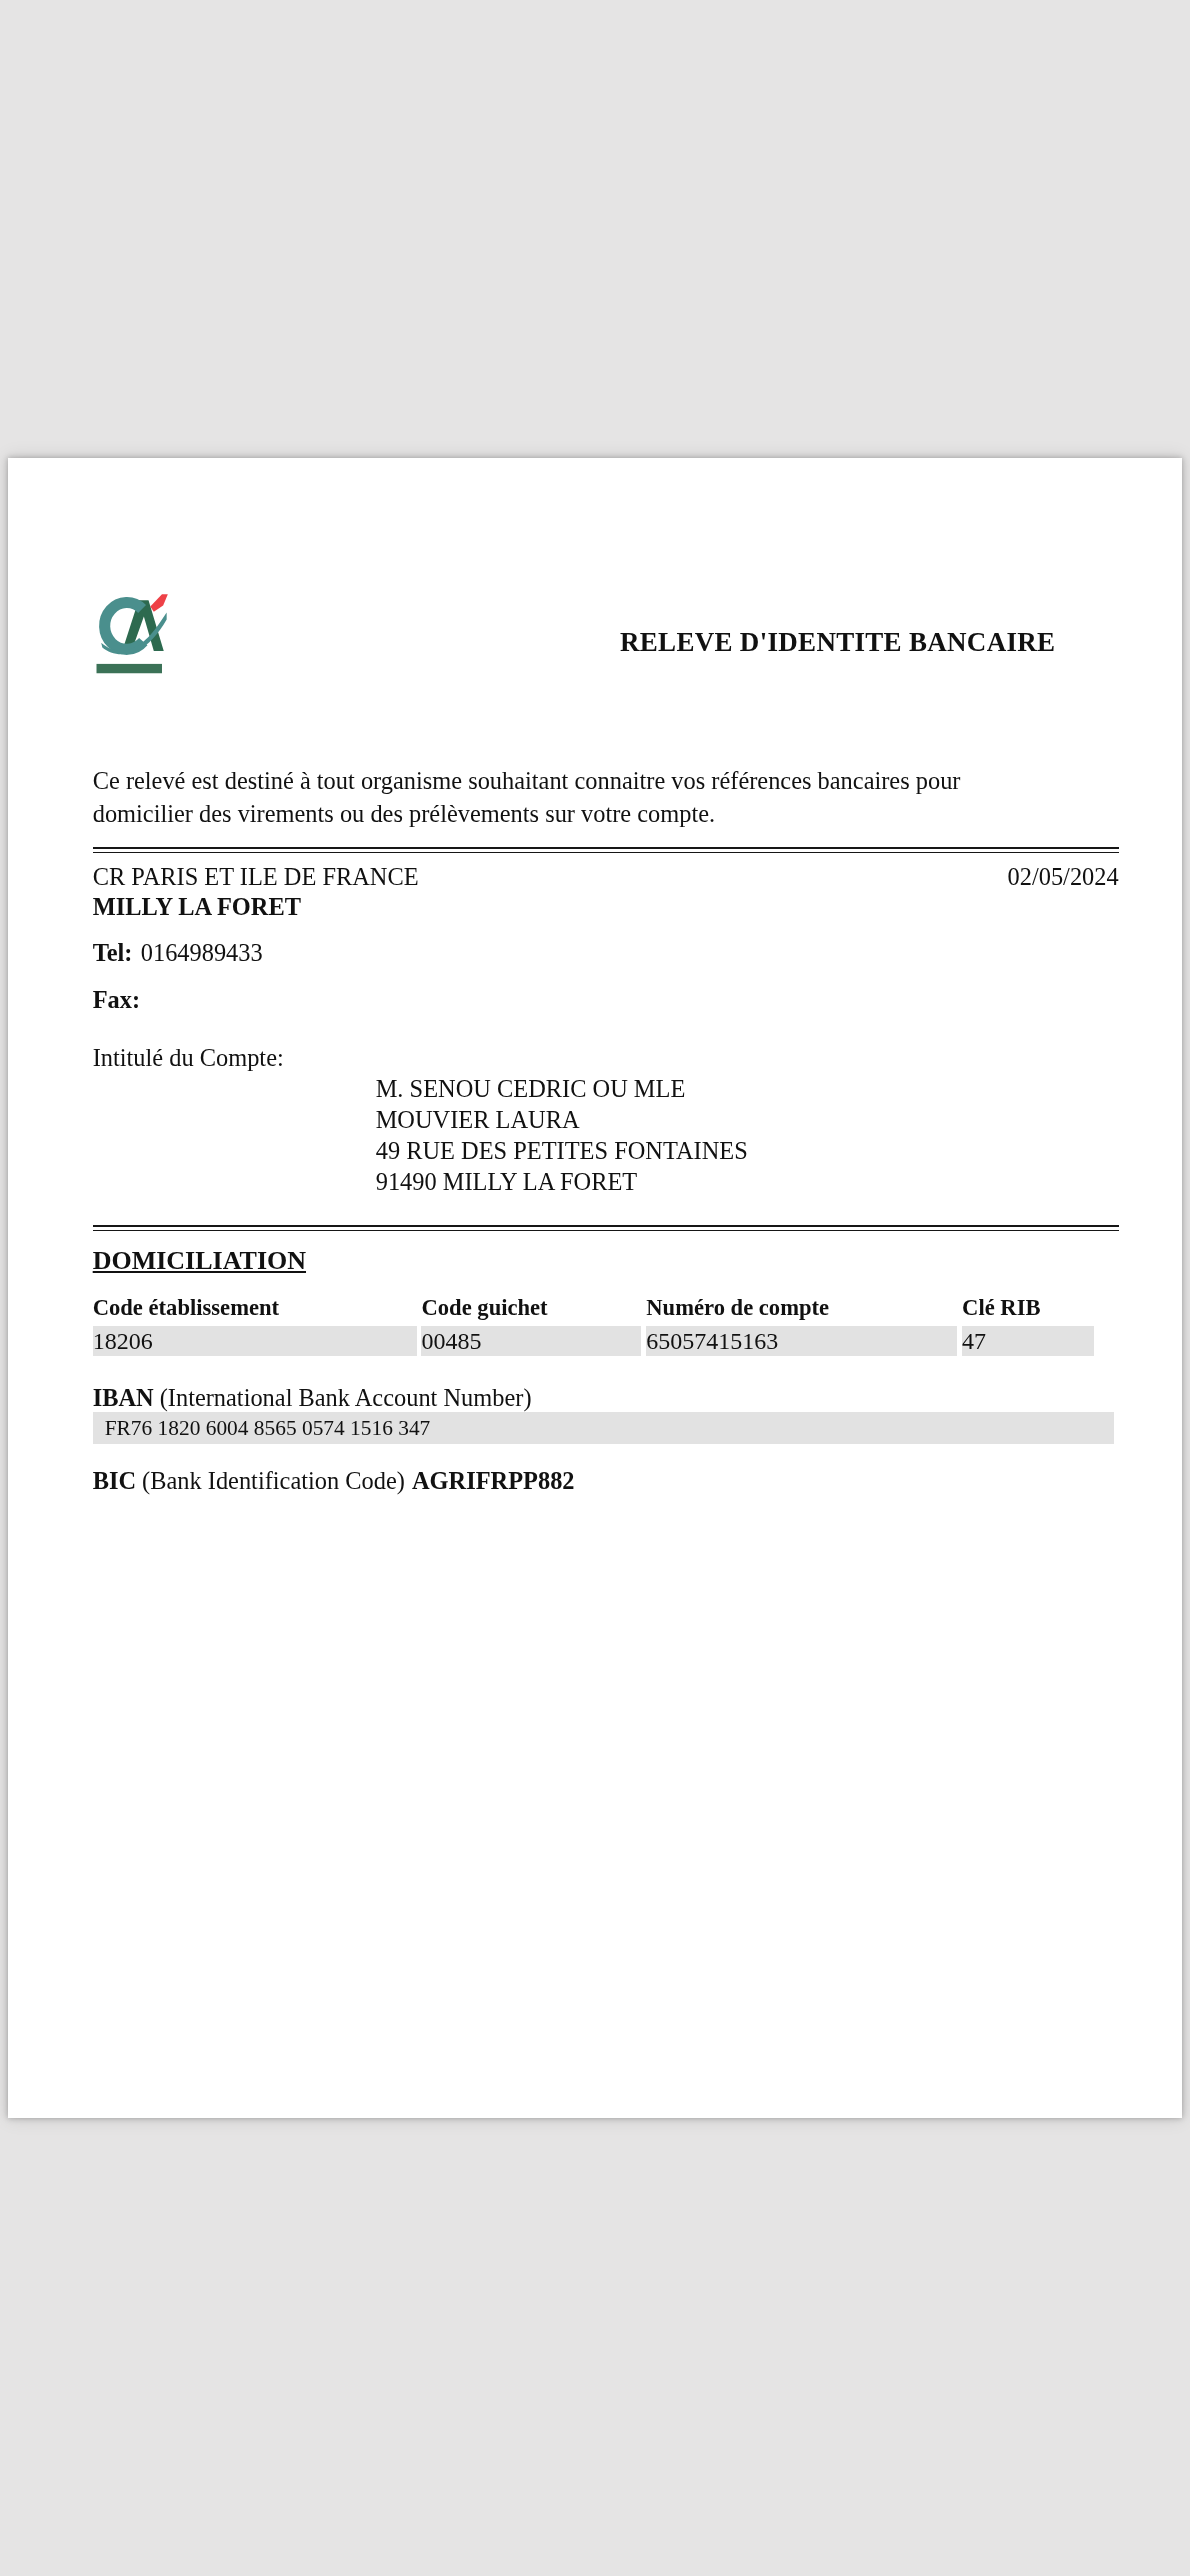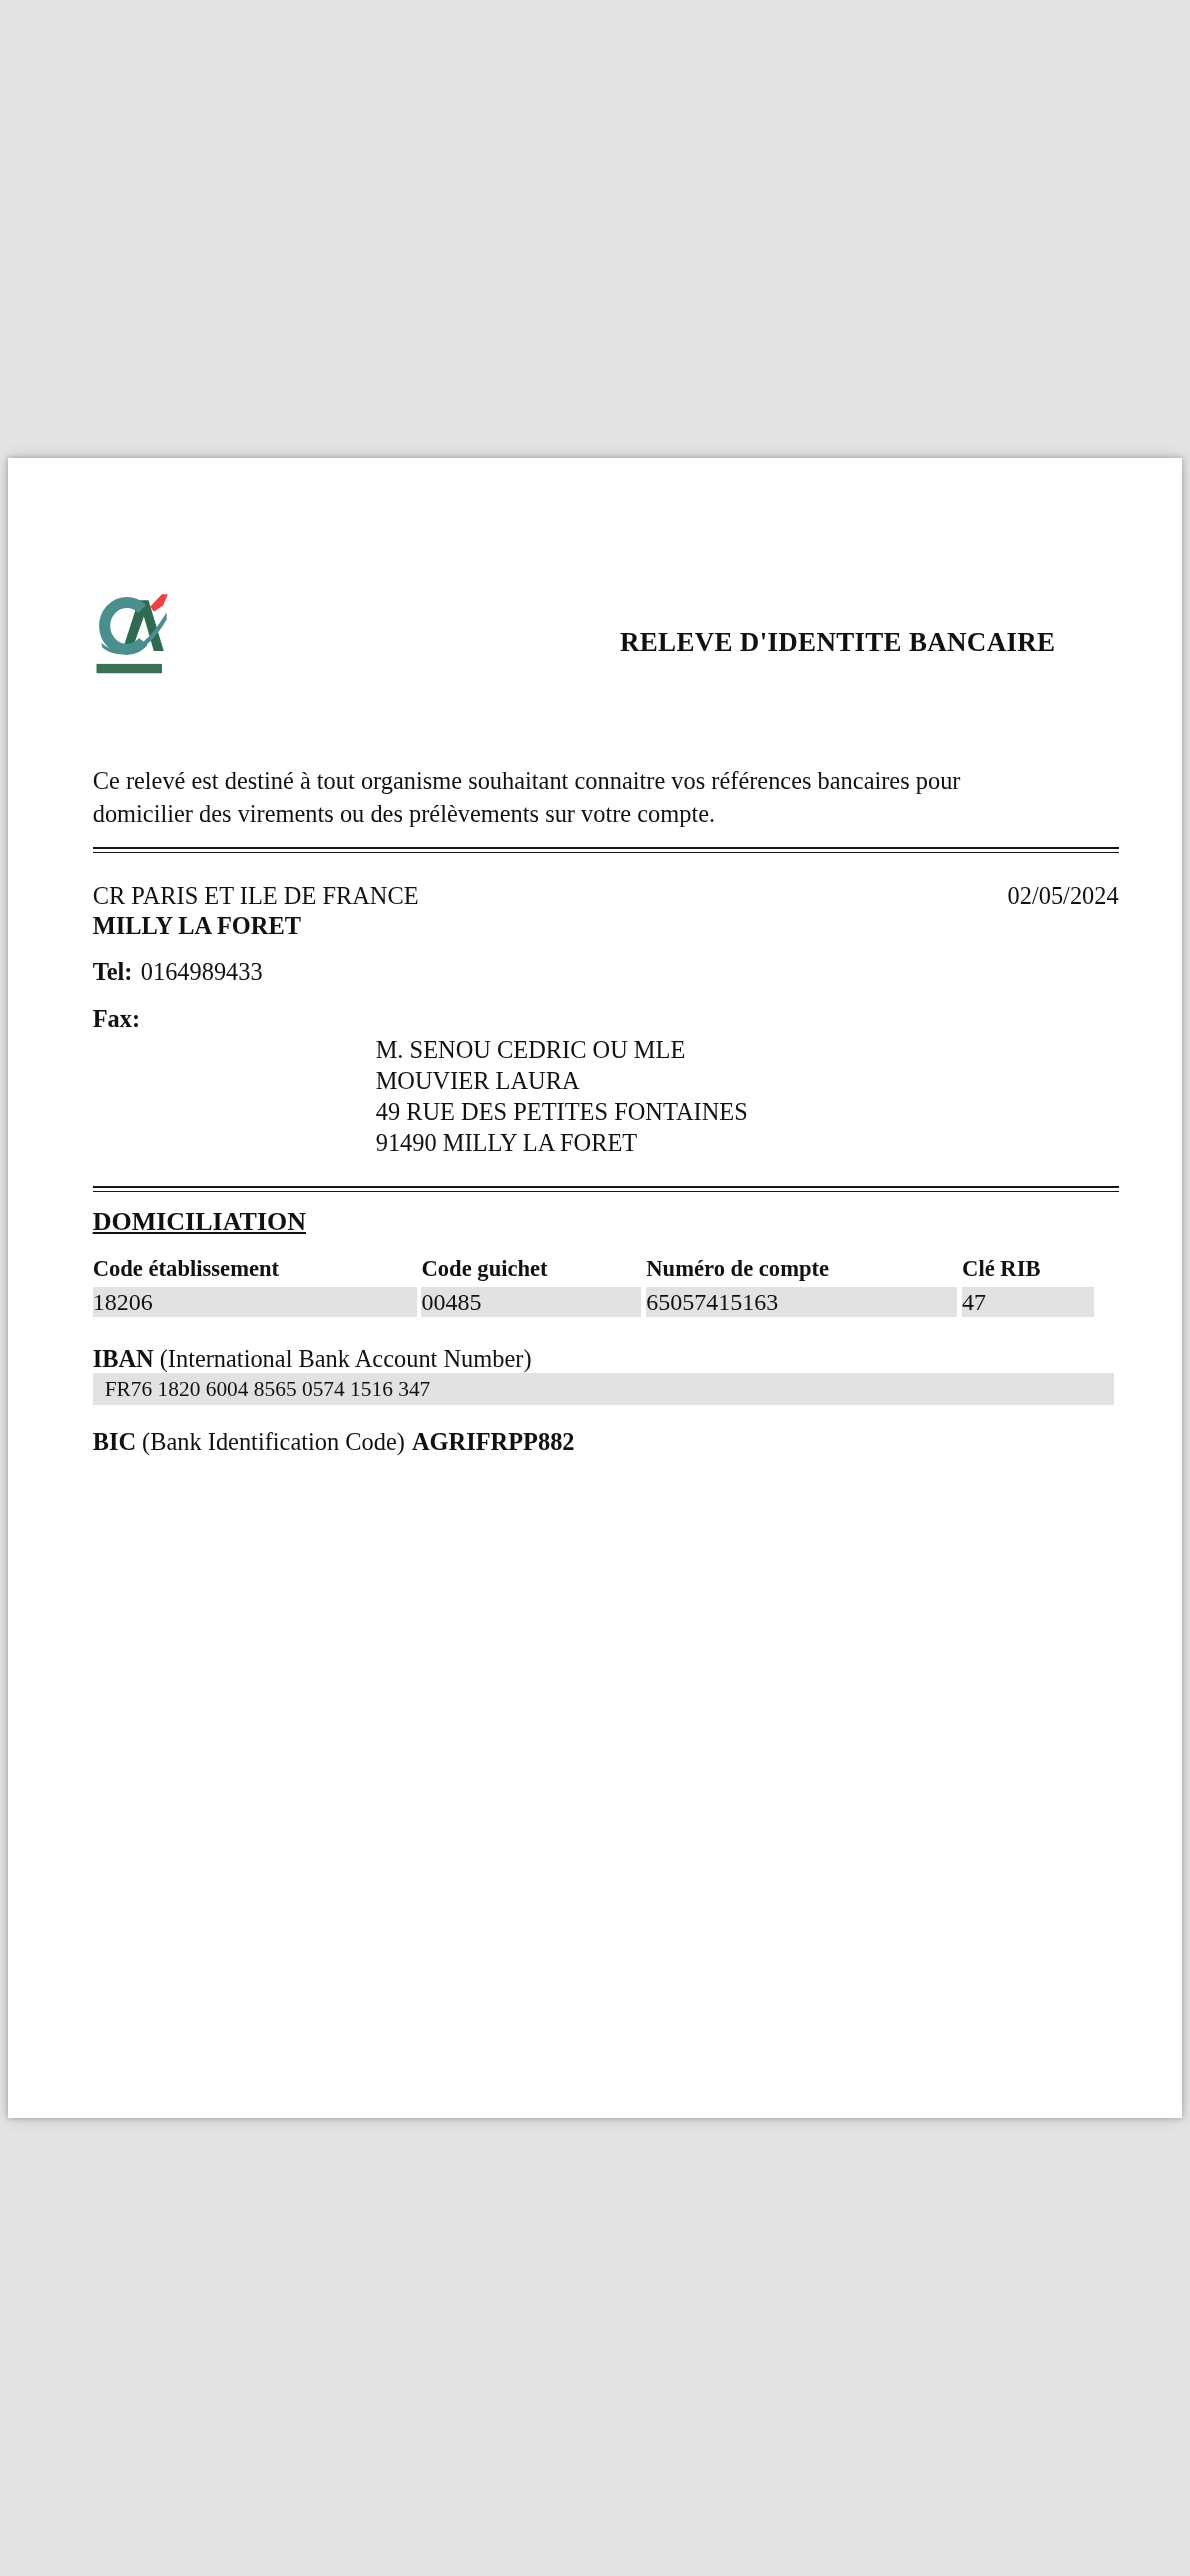--- a/index.html
+++ b/index.html
@@ -34,21 +34,21 @@
   .intro { margin-top: 89px; font-size: 24.4px; line-height: 33px; }
   
   .rule {
     height: 6px;
     border-top: 2.4px solid #161616;
     border-bottom: 1.8px solid #161616;
   }
   .rule-1 { margin-top: 16.7px; }
   .rule-2 { margin-top: 28px; }
   
-  .bank-row { margin-top: 28px; display: flex; justify-content: space-between; font-size: 24.4px; line-height: 30px; }
+  .bank-row { margin-top: 9px; display: flex; justify-content: space-between; font-size: 24.4px; line-height: 30px; }
   .bank-city { font-weight: bold; font-size: 24.4px; line-height: 30px; }
   .tel-row { margin-top: 16.7px; font-size: 24.4px; line-height: 30px; }
   .fax-row { margin-top: 16.7px; font-size: 24.4px; line-height: 30px; }
   .bold-label { font-weight: bold; margin-right: 8.3px; }
   
   .account-label { margin-top: 28px; font-size: 24.4px; line-height: 30px; }
   .holder-block { margin-left: 283px; font-size: 24.4px; line-height: 31px; }
   
   .section-heading { margin-top: 15px; font-size: 26px; font-weight: bold; line-height: 30px; text-decoration: underline; }
   .rib-table { margin-top: 18px; width: 1001px; display: grid; grid-template-columns: 324px 220px 311px 132px; column-gap: 4.8px; }
@@ -111,20 +111,21 @@
     </div>
     <div class="bank-city">MILLY LA FORET</div>
 
     <div class="tel-row">
       <span class="bold-label">Tel:</span><span>0164989433</span>
     </div>
     <div class="fax-row">
       <span class="bold-label">Fax:</span><span></span>
     </div>
 
+    <div class="account-label">Intitulé du Compte:</div>
     <div class="holder-block">
       <div>M. SENOU CEDRIC OU MLE</div>
       <div>MOUVIER LAURA</div>
       <div>49 RUE DES PETITES FONTAINES</div>
       <div>91490 MILLY LA FORET</div>
     </div>
 
     <div class="rule rule-2"></div>
 
     <div class="section-heading">DOMICILIATION</div>

